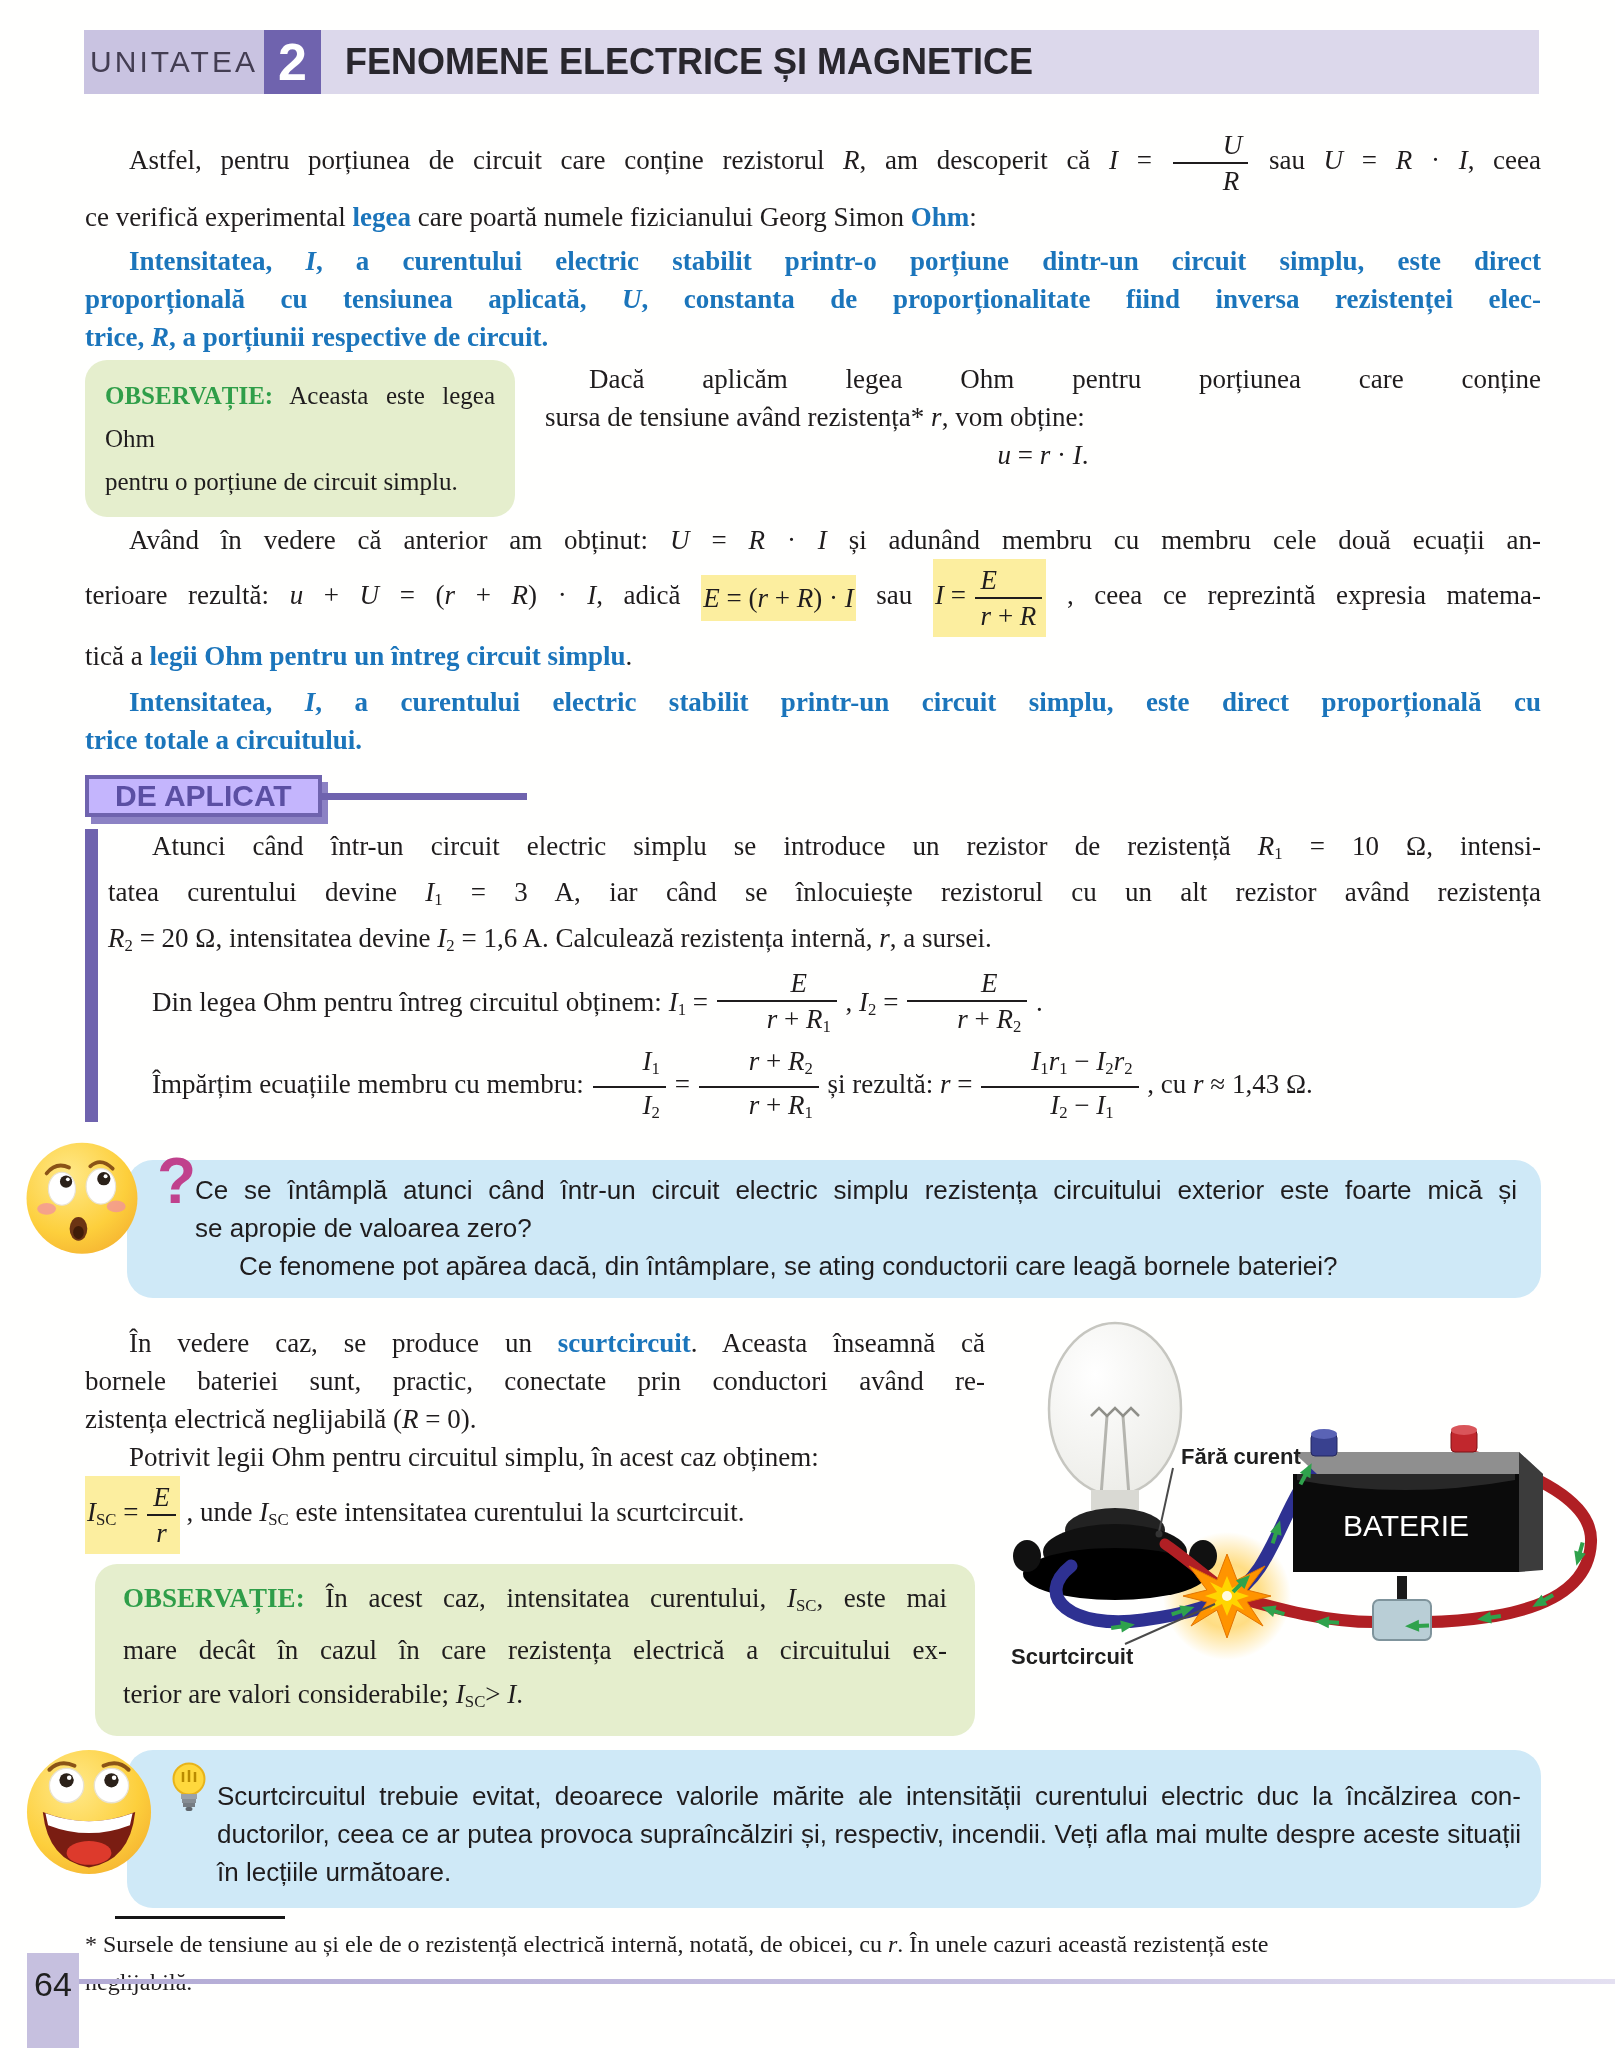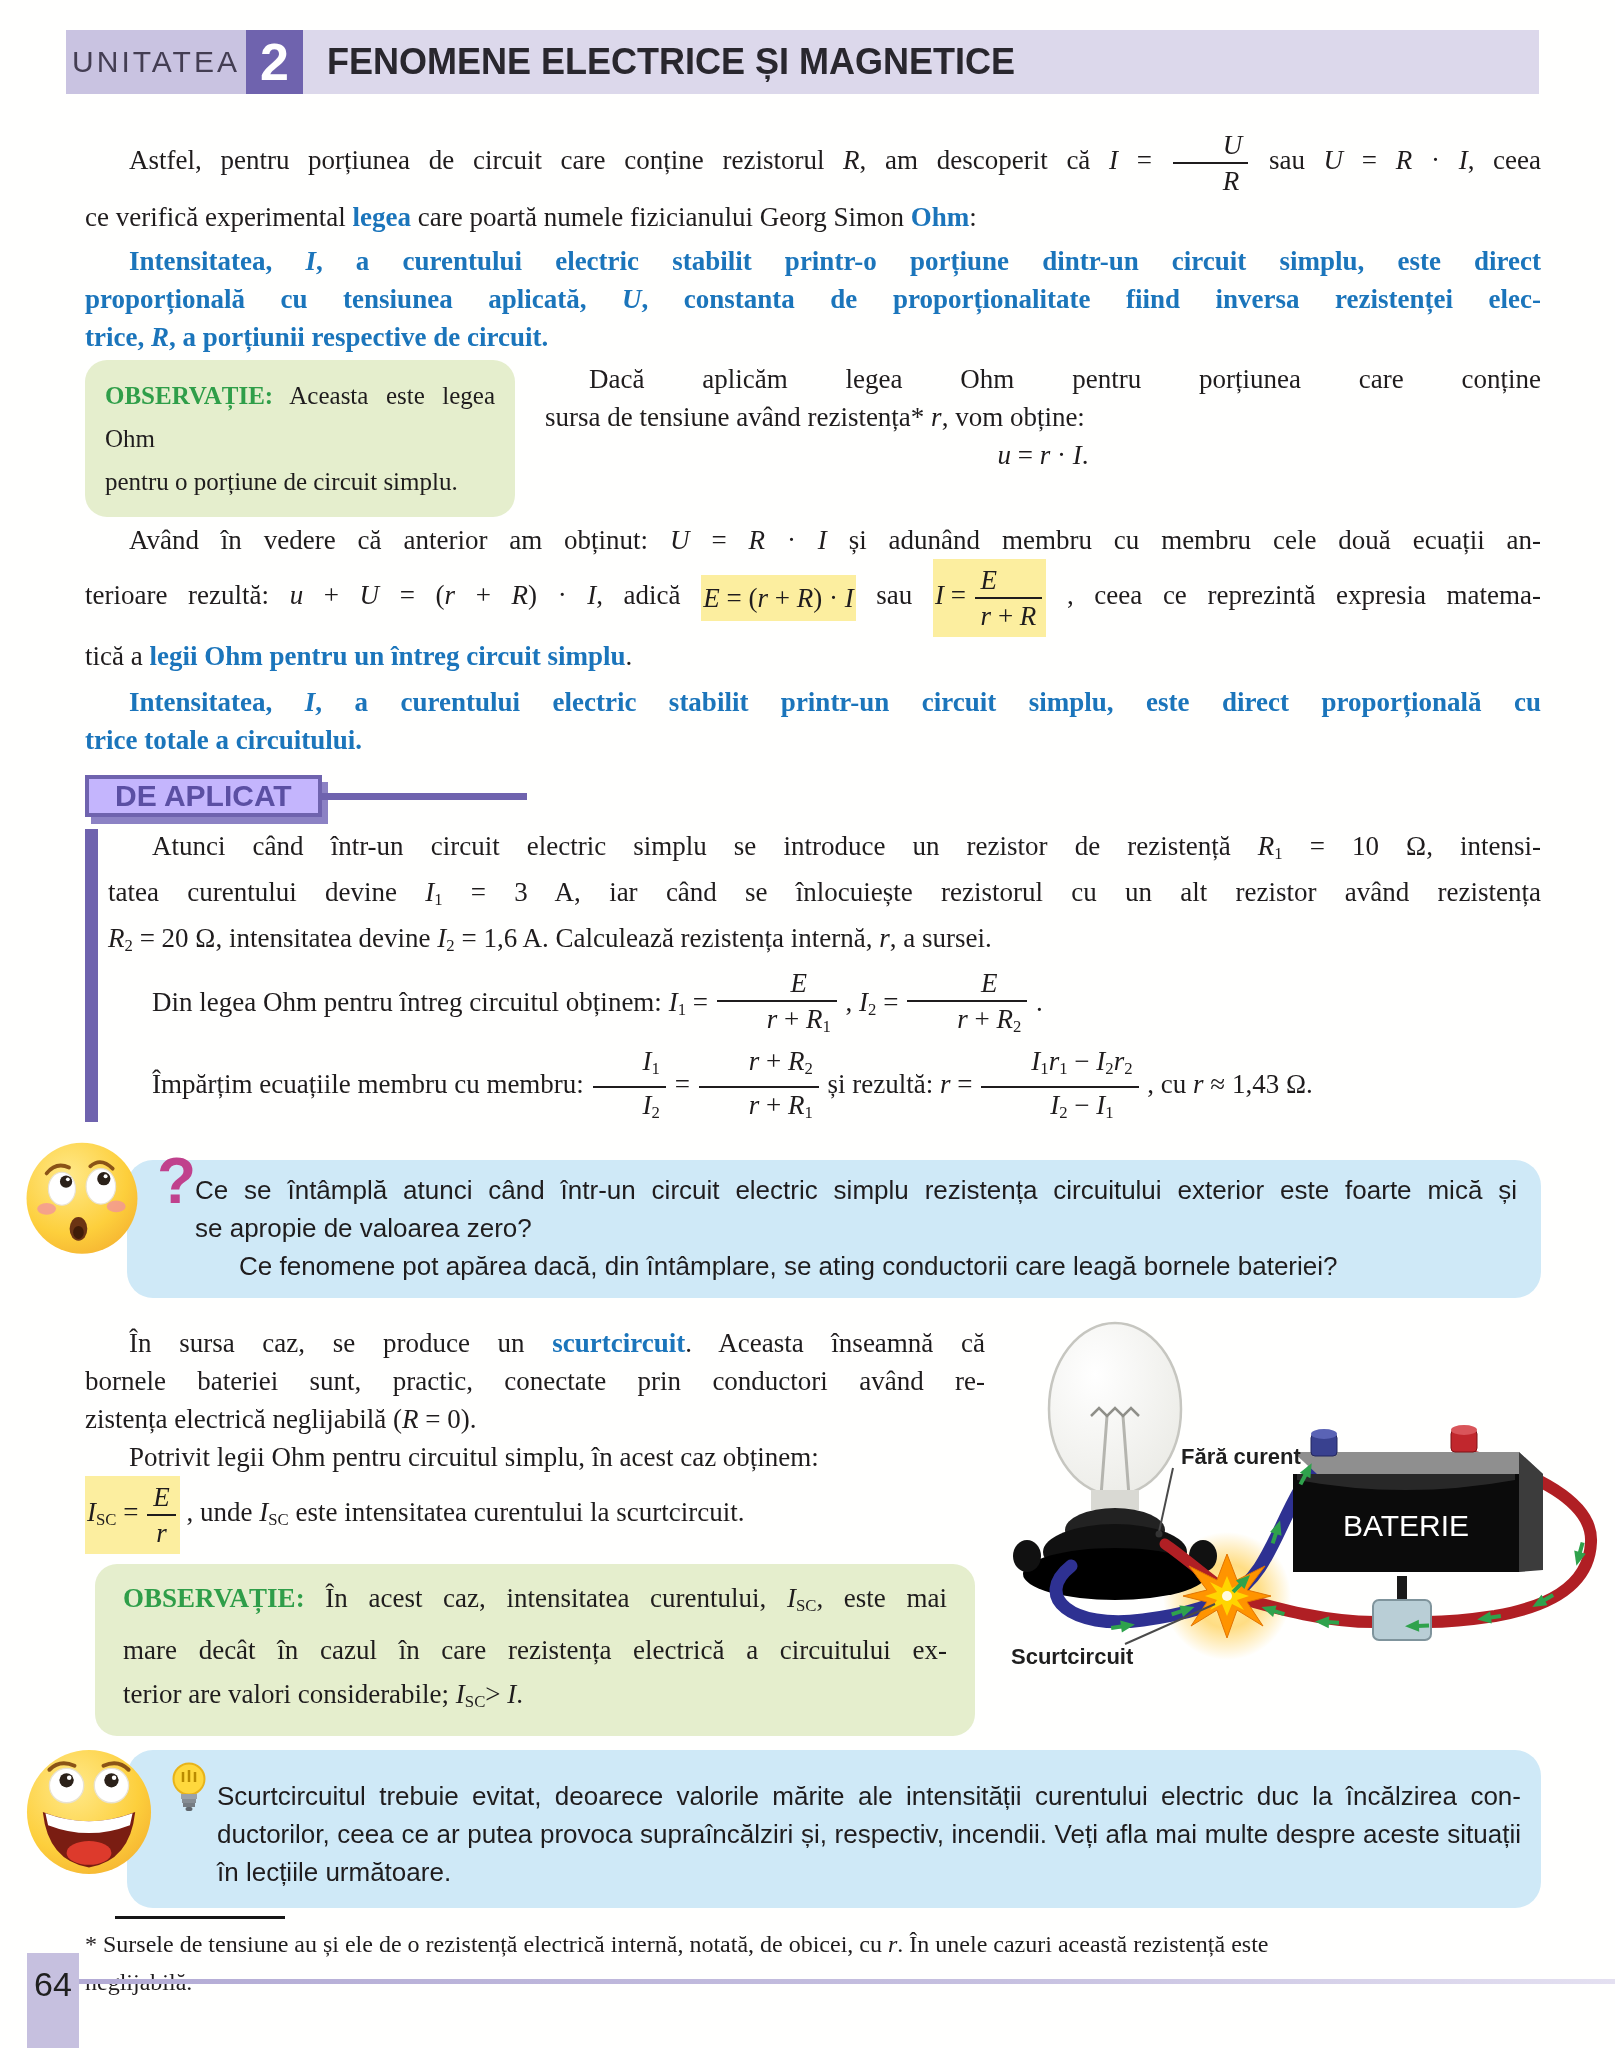--- a/index.html
+++ b/index.html
@@ -1,19 +1,19 @@
 <!DOCTYPE html>
 <html lang="ro"><head>
 <meta charset="utf-8">
 <style>
   html,body{margin:0;padding:0;background:#ffffff;}
   .page{position:relative;width:1615px;height:2048px;background:#fffffe;overflow:hidden;
         font-family:"Liberation Serif",serif;color:#1f1c1d;}
   
-  .hdr{position:absolute;left:66px;top:30px;right:76px;height:64px;display:flex;
+  .hdr{position:absolute;left:84px;top:30px;right:76px;height:64px;display:flex;
        font-family:"Liberation Sans",sans-serif;}
   .hdr-unit{width:180px;background:#c9c3e1;display:flex;align-items:center;justify-content:center;
             font-size:30px;letter-spacing:3px;color:#433d52;}
   .hdr-num{width:57px;background:#6f63ae;display:flex;align-items:center;justify-content:center;
            font-size:52px;font-weight:bold;color:#ffffff;}
   .hdr-title{flex:1;background:#dcd8eb;display:flex;align-items:center;padding-left:24px;
              font-size:36px;font-weight:bold;color:#29272e;}
   
   .col{position:absolute;left:85px;top:128px;width:1456px;}
   .tl{line-height:38px;min-height:38px;}
@@ -165,21 +165,21 @@
       <div class="qmark">?</div>
       <div class="qbox">
           <div class="tl j"><span>Ce se întâmplă atunci când într-un circuit electric simplu rezistența circuitului exterior este foarte mică și</span></div>
           <div class="tl"><span>se apropie de valoarea zero?</span></div>
           <div class="tl ind"><span>Ce fenomene pot apărea dacă, din întâmplare, se ating conductorii care leagă bornele bateriei?</span></div>
         </div>
     </div>
 
     <div class="short-sec">
       <div class="short-left para">
-          <div class="tl j ind"><span>În sursa caz, se produce un </span><span class="bb">scurtcircuit</span><span>. Aceasta înseamnă că</span></div>
+          <div class="tl j ind"><span>În vedere caz, se produce un </span><span class="bb">scurtcircuit</span><span>. Aceasta înseamnă că</span></div>
           <div class="tl j"><span>bornele bateriei sunt, practic, conectate prin conductori având re-</span></div>
           <div class="tl"><span>zistența electrică neglijabilă (</span><span class="i">R</span><span> = 0).</span></div>
           <div class="tl ind"><span>Potrivit legii Ohm pentru circuitul simplu, în acest caz obținem:</span></div>
           <div class="tl"><span class="hl"><span class="i">I</span><span class="sub">SC</span><span> = </span><span class="frac"><span class="num"><span class="i">E</span></span><span class="den"><span class="i">r</span></span></span></span><span>  , unde </span><span class="i">I</span><span class="sub">SC</span><span> este intensitatea curentului la scurtcircuit.</span></div>
         </div>
 
       <svg class="illu" viewBox="0 0 648 372" font-family="Liberation Sans, sans-serif">
         <defs>
           <radialGradient id="glow">
               <stop offset="0" stop-color="#fff3b0"></stop>

